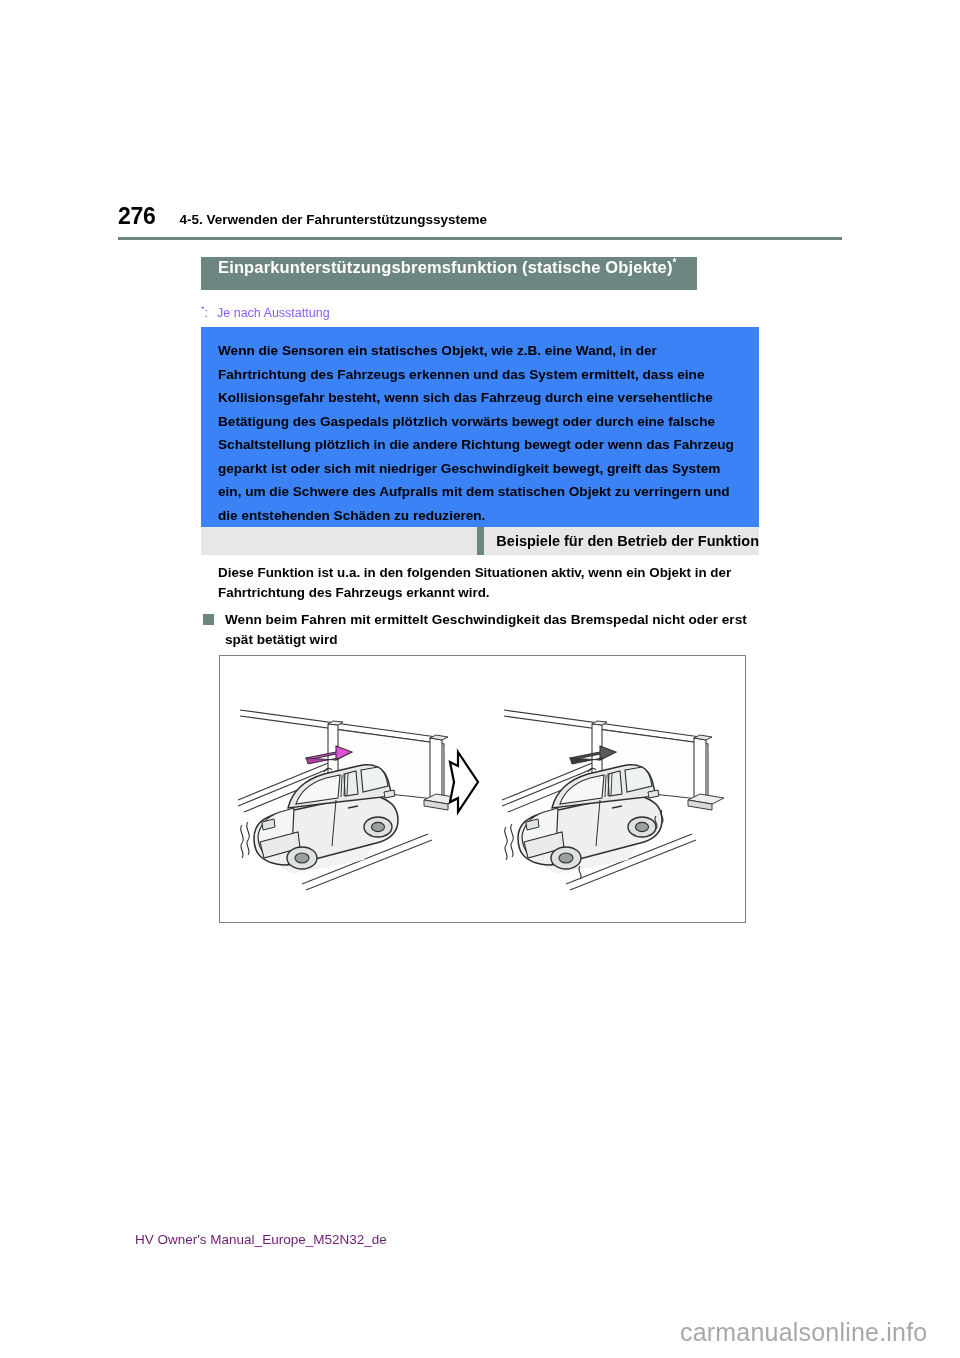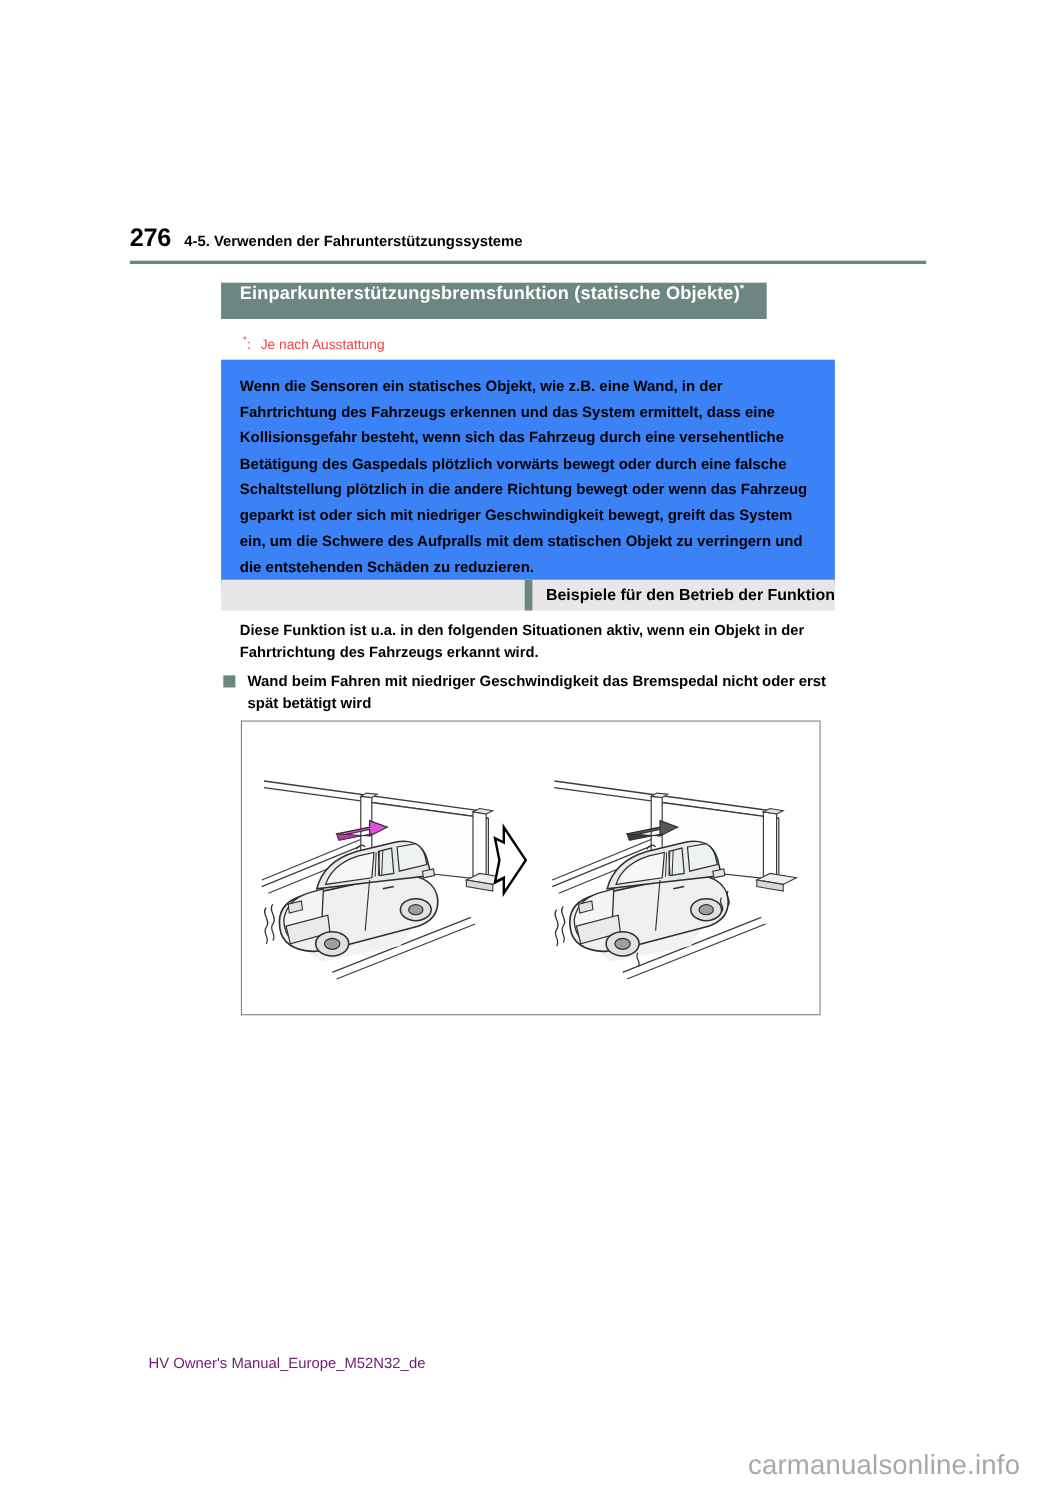--- a/index.html
+++ b/index.html
@@ -37,21 +37,21 @@
   .page-number {
     font-size: 23px;
     font-weight: bold;
     letter-spacing: -0.3px;
     line-height: 1;
     color: #000;
   }
   .header-title {
     font-size: 13.5px;
     font-weight: bold;
-    margin-left: 12px;
+    margin-left: 24px;
     line-height: 1;
     padding-bottom: 2px;
   }
   .header-rule {
     position: absolute;
     left: 118px;
     top: 237px;
     width: 724px;
     height: 3px;
     background: #6d8682;
@@ -81,23 +81,22 @@
     vertical-align: super;
     font-weight: bold;
   }
 
   
   .footnote {
     position: absolute;
     left: 201px;
     top: 304px;
     font-size: 12.5px;
-    color: #ef4444;
+    color: #8b5cf6;
     white-space: nowrap;
-    margin-left: 20px;
   }
   .footnote .fn-star {
     font-size: 9px;
     vertical-align: super;
   }
   .footnote .fn-text { margin-left: 9px; }
 
   
   .notice-box {
     position: absolute;
@@ -231,21 +230,21 @@
 
   <div class="subhead">
     <div class="subhead-accent"></div>
     <span class="subhead-text">Beispiele für den Betrieb der Funktion</span>
   </div>
 
   <div class="body-para">Diese Funktion ist u.a. in den folgenden Situationen aktiv, wenn ein Objekt in der Fahrtrichtung des Fahrzeugs erkannt wird.</div>
 
   <div class="bullet-item">
     <div class="bullet-square"></div>
-    <div class="bullet-text">Wand beim Fahren mit niedriger Geschwindigkeit das Bremspedal nicht oder erst spät betätigt wird</div>
+    <div class="bullet-text">Wenn beim Fahren mit ermittelt Geschwindigkeit das Bremspedal nicht oder erst spät betätigt wird</div>
   </div>
 
   <div class="figure-frame">
     <svg width="525" height="266" viewBox="0 0 525 266" xmlns="http://www.w3.org/2000/svg">
       <defs>
         <g id="carScene">
 
           <g stroke="#3b3b3b" stroke-width="1.1" fill="none">
             <line x1="6" y1="112" x2="128" y2="62"></line>
             <line x1="6" y1="118" x2="128" y2="68"></line>

